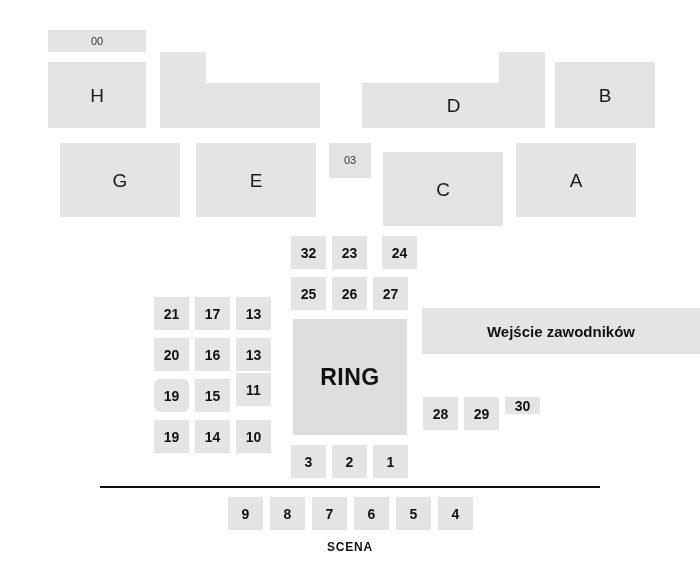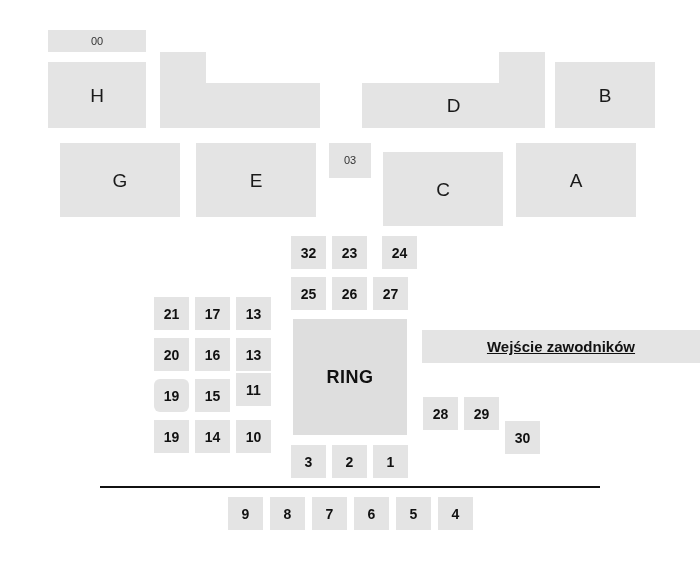--- a/index.html
+++ b/index.html
@@ -58,21 +58,21 @@
     color: #111111;
     box-sizing: border-box;
   }
   
   .ring {
     position: absolute;
     background: #dedede;
     display: flex;
     align-items: center;
     justify-content: center;
-    font-size: 18px;
+    font-size: 23px;
     font-weight: bold;
     letter-spacing: 0.5px;
     color: #111111;
   }
   
   .entrance {
     position: absolute;
     background: #e4e4e4;
     display: flex;
     align-items: center;
@@ -138,33 +138,34 @@
   <div class="seat" style="left:154px; top:379px; width:35px; height:33px;border-radius:6px;">19</div>
   <div class="seat" style="left:195px; top:379px; width:35px; height:33px;">15</div>
   <div class="seat" style="left:236px; top:373px; width:35px; height:33px;">11</div>
 
   <div class="seat" style="left:154px; top:420px; width:35px; height:33px;">19</div>
   <div class="seat" style="left:195px; top:420px; width:35px; height:33px;">14</div>
   <div class="seat" style="left:236px; top:420px; width:35px; height:33px;">10</div>
 
   <div class="ring" style="left:293px; top:319px; width:114px; height:116px;">RING</div>
 
-  <div class="entrance" style="left:422px; top:330px; width:278px; height:33px;text-decoration:underline;">Wejście zawodników</div>
+  <div class="entrance" style="left:422px; top:308px; width:278px; height:46px;">Wejście zawodników</div>
 
   <div class="seat" style="left:423px; top:397px; width:35px; height:33px;">28</div>
   <div class="seat" style="left:464px; top:397px; width:35px; height:33px;">29</div>
-  <div class="seat" style="left:505px; top:397px; width:35px; height:33px;margin-top:24px;">30</div>
+  <div class="seat" style="left:505px; top:397px; width:35px; height:17px;">30</div>
 
   <div class="seat" style="left:291px; top:445px; width:35px; height:33px;">3</div>
   <div class="seat" style="left:332px; top:445px; width:35px; height:33px;">2</div>
   <div class="seat" style="left:373px; top:445px; width:35px; height:33px;">1</div>
 
   <div class="stage-line" style="left:100px; top:486px; width:500px; height:2px;"></div>
 
   <div class="seat" style="left:228px; top:497px; width:35px; height:33px;">9</div>
   <div class="seat" style="left:270px; top:497px; width:35px; height:33px;">8</div>
   <div class="seat" style="left:312px; top:497px; width:35px; height:33px;">7</div>
   <div class="seat" style="left:354px; top:497px; width:35px; height:33px;">6</div>
   <div class="seat" style="left:396px; top:497px; width:35px; height:33px;">5</div>
   <div class="seat" style="left:438px; top:497px; width:35px; height:33px;">4</div>
 
+  <div class="scena" style="left:280px; top:540px; width:140px;">SCENA</div>
 
 </div>
 
 </body></html>

